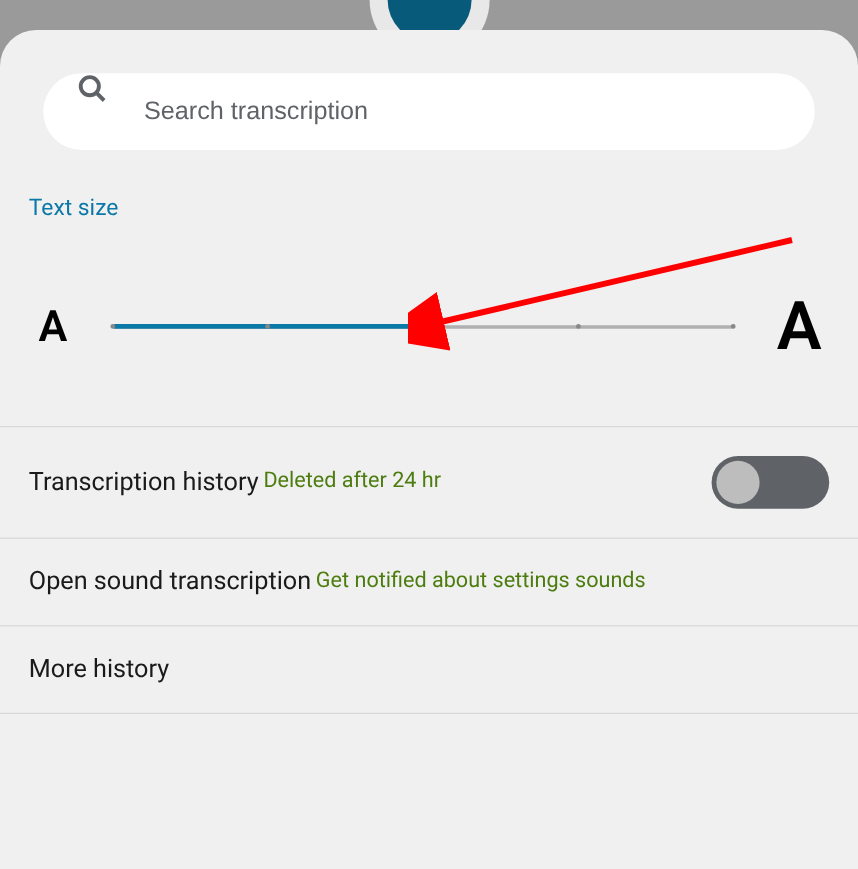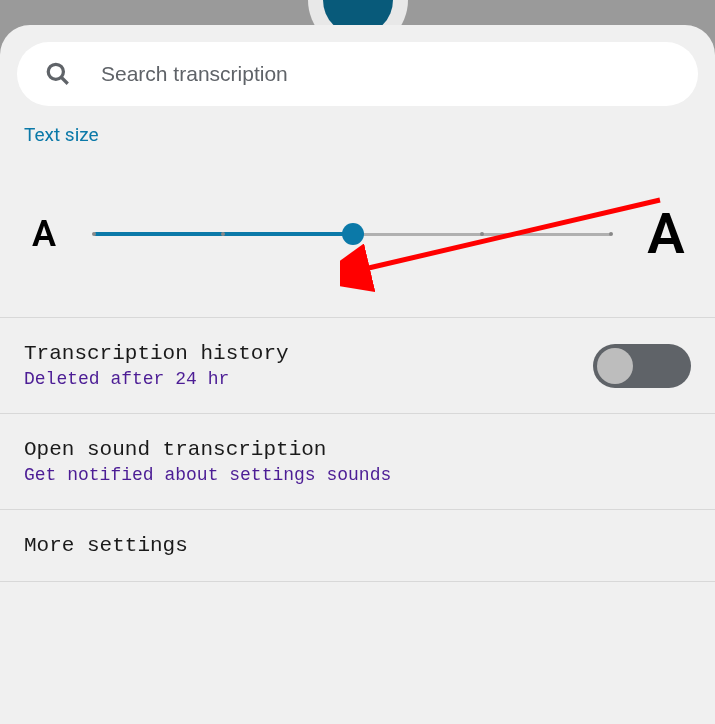--- a/index.html
+++ b/index.html
@@ -37,26 +37,25 @@
     .sheet {
       position: absolute;
       top: 25px;
       left: 0;
       right: 0;
       bottom: 0;
       background: #f0f0f0;
       border-radius: 30px 30px 0 0;
     }
     .search-bar {
-      margin: 17px;
+      margin: 36px;
       background: #ffffff;
       border-radius: 35px;
       height: 64px;
       display: flex;
-      align-items: center;
       padding: 0 28px;
     }
     .search-icon-svg {
       width: 26px;
       height: 26px;
       stroke: #5f6368;
       stroke-width: 3;
       fill: none;
     }
     .search-input {
@@ -145,31 +144,30 @@
       background: #d8d8d8;
     }
     .setting-row {
       padding: 24px;
       display: flex;
       align-items: center;
       justify-content: space-between;
     }
     .setting-text {
       display: flex;
-      flex-direction: column;
+      flex-direction: row;
       gap: 4px;
-      font-family: Liberation Mono, monospace;
     }
     .setting-title {
       font-size: 21px;
       color: #1a1a1a;
     }
     .setting-subtitle {
       font-size: 18px;
-      color: #4c1d95;
+      color: #4d7c0f;
     }
     .toggle {
       width: 98px;
       height: 44px;
       background: #5f6368;
       border-radius: 22px;
       position: relative;
     }
     .toggle-knob {
       position: absolute;
@@ -240,21 +238,21 @@
     <div class="setting-text">
       <div class="setting-title">Open sound transcription</div>
       <div class="setting-subtitle">Get notified about settings sounds</div>
     </div>
   </div>
 
   <div class="divider"></div>
 
   <div class="setting-row">
     <div class="setting-text">
-      <div class="setting-title">More settings</div>
+      <div class="setting-title">More history</div>
     </div>
   </div>
 
   <div class="divider"></div>
 </div>
 
 <svg class="arrow-annotation" width="340" height="120">
   <defs>
     <marker id="arrowhead" markerWidth="12" markerHeight="10" refX="2" refY="5" orient="auto">
       <polygon points="0 0, 12 5, 0 10" fill="#ff0000"></polygon>

